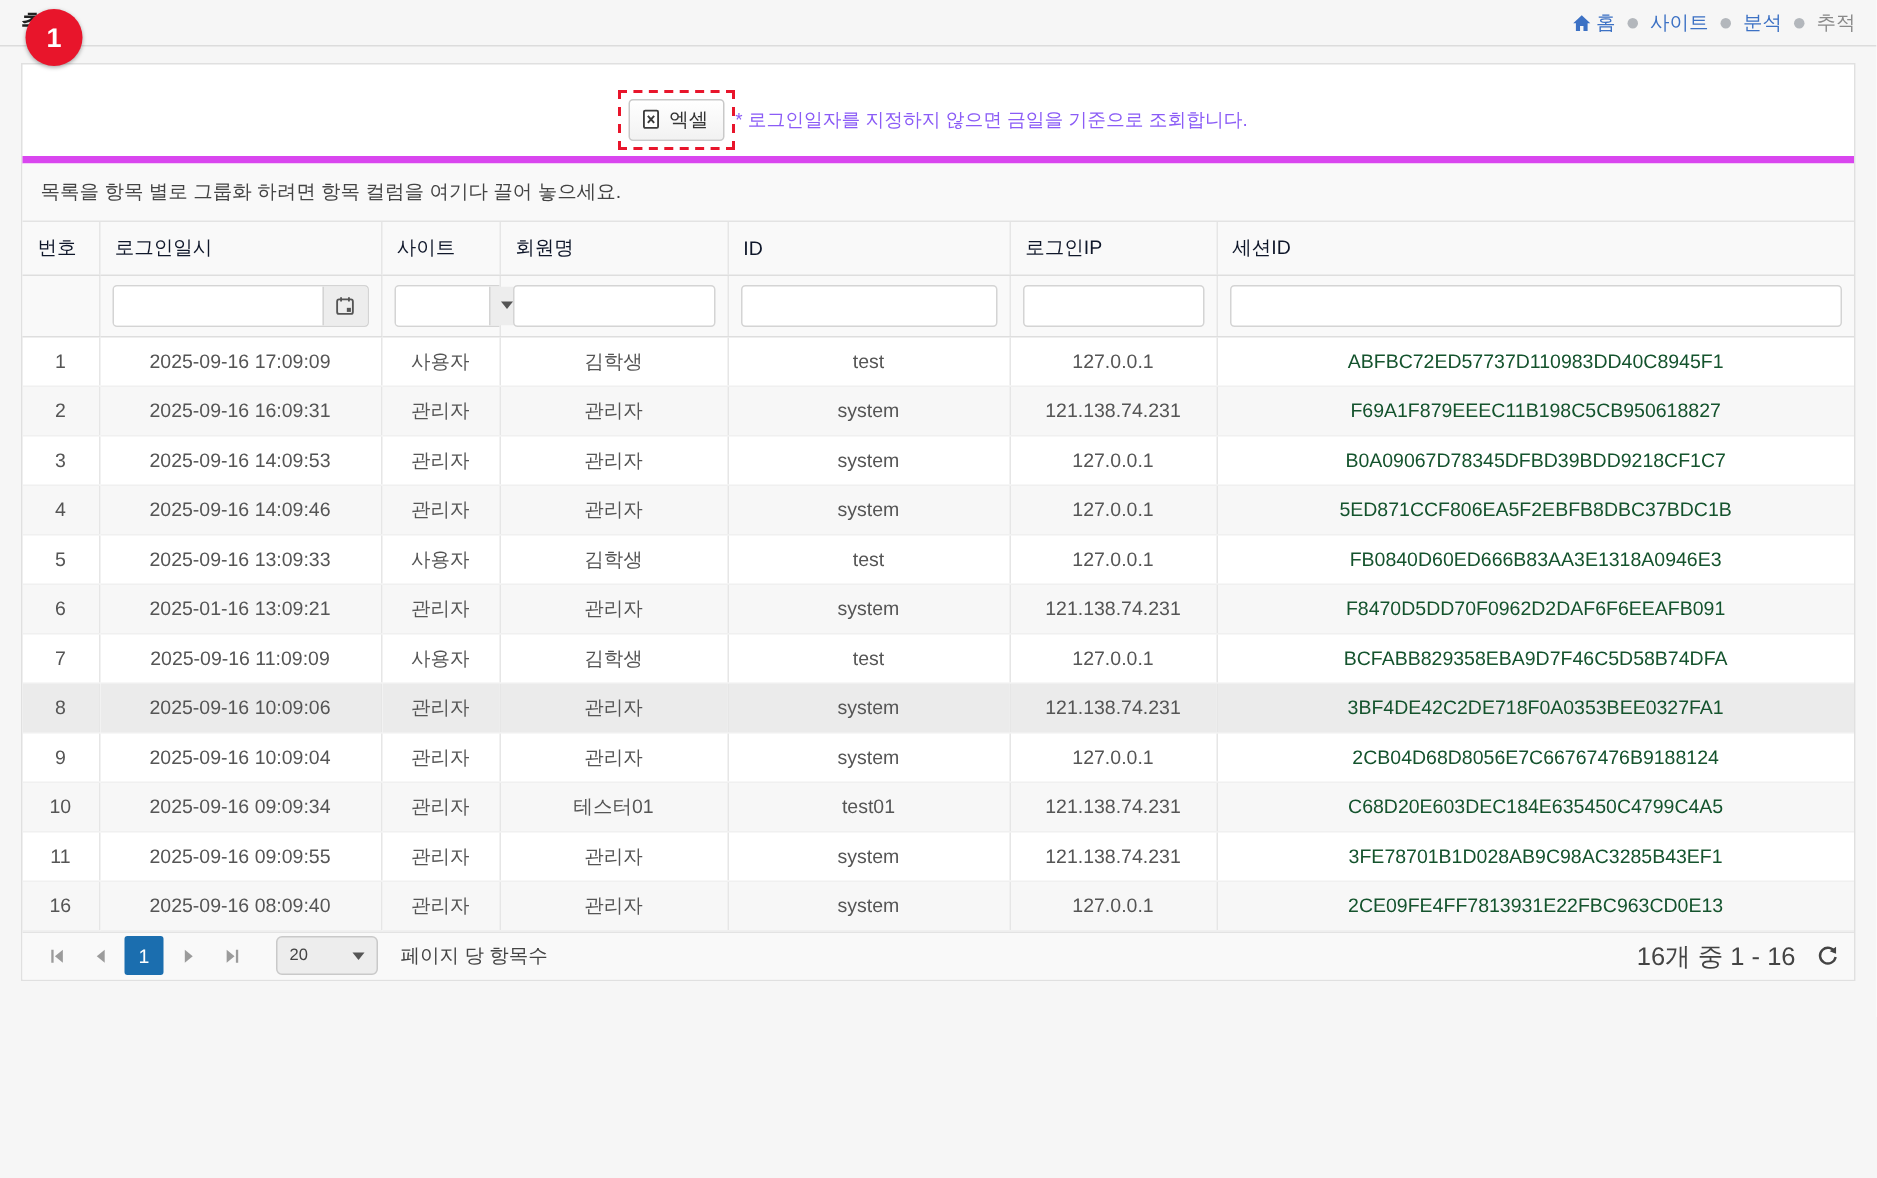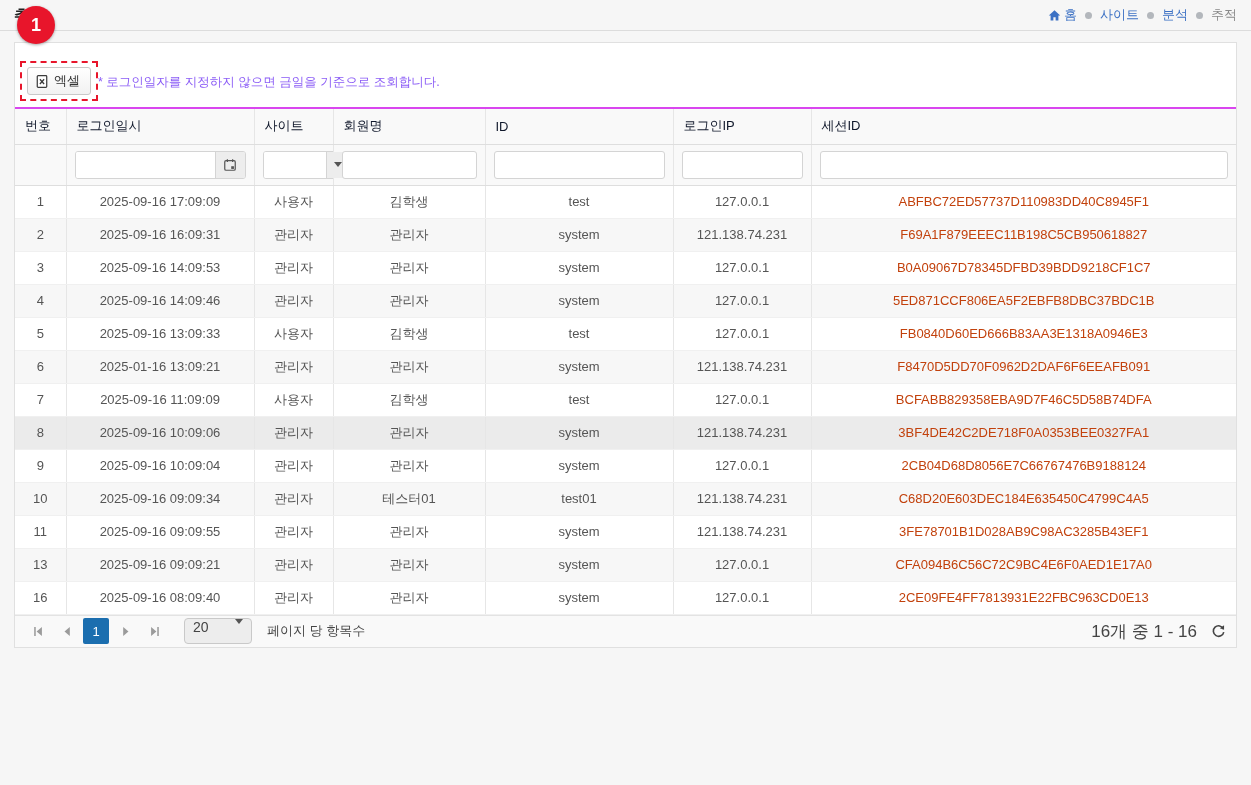--- a/index.html
+++ b/index.html
@@ -21,22 +21,22 @@
   
   .badge-1 {
     position:absolute; left:17px; top:6px; width:38px; height:38px; border-radius:50%;
     background:#e8152b; color:#fff; font-size:18px; font-weight:bold; z-index:20;
     display:flex; align-items:center; justify-content:center;
     box-shadow:0 1px 3px rgba(0,0,0,.35);
   }
   
   .panel { margin:11px 14px 0; background:#fff; border:1px solid #e0e0e0; position:relative; }
   .toolbar {
-    height:66px; border-bottom:2px solid #d946ef; padding:0 12px 0 5px;
-    display:flex; align-items:center; justify-content:flex-start;
+    height:66px; border-bottom:5px solid #d946ef; padding:0 12px 0 5px;
+    display:flex; align-items:center; justify-content:center;
   }
   .excel-annotation { border:2px dashed #e8152b; padding:4px 5px; display:inline-block; margin-top:12px; }
   .btn-excel {
     display:flex; align-items:center; gap:5px; padding:4px 10px 4px 7px; cursor:pointer;
     background:linear-gradient(#ffffff,#f2f2f2); border:1px solid #c9c9c9; border-radius:3px;
     font-size:13px; color:#333; font-family:inherit;
   }
   .toolbar-note { font-size:12.5px; color:#8b5cf6; padding-top:14px; }
   .group-hint {
     height:39px; line-height:38px; padding:0 12px; background:#f9f9f9;
@@ -49,21 +49,21 @@
     padding:0 10px; height:35px; border-bottom:1px solid #dedede;
   }
   .grid thead th + th, .grid td + td { border-left:1px solid #e6e6e6; }
   .grid tr.filter-row td { background:#f9f9f9; padding:6px 8px; border-bottom:1px solid #dedede; height:40px; }
   .grid tbody td {
     height:33px; padding:0 8px; text-align:center; color:#555;
     border-bottom:1px solid #f0f0f0; overflow:hidden; white-space:nowrap; text-overflow:ellipsis;
   }
   .grid tbody tr:nth-child(even) td { background:#f7f7f7; }
   .grid tbody tr.hl td { background:#ebebeb; }
-  .grid a.session-link { color:#c2410c; text-decoration:none; }
+  .grid a.session-link { color:#14532d; text-decoration:none; }
   
   .fgroup { display:flex; height:28px; border:1px solid #d4d4d4; border-radius:3px; background:#fff; overflow:hidden; }
   .fgroup input { border:0; outline:none; flex:1; min-width:0; padding:0 6px; font-size:13px; background:#fff; }
   .fgroup .side-btn {
     width:30px; background:#ededed; border:0; border-left:1px solid #d4d4d4; cursor:pointer;
     display:flex; align-items:center; justify-content:center;
   }
   .finput {
     width:100%; height:28px; border:1px solid #d4d4d4; border-radius:3px; outline:none;
     padding:0 6px; font-size:13px; background:#fff;
@@ -75,21 +75,21 @@
     height:32px; background:#f9f9f9; border-top:1px solid #e3e3e3;
     display:flex; align-items:center; padding:0 10px; gap:5px;
   }
   .pg-btn { width:24px; height:24px; display:flex; align-items:center; justify-content:center; cursor:pointer; background:transparent; border:0; }
   .pg-current {
     width:26px; height:26px; background:#1b6eaf; color:#fff; border-radius:2px; border:0;
     display:flex; align-items:center; justify-content:center; font-size:13px; cursor:pointer;
   }
   .pg-size {
     width:68px; height:26px; margin-left:12px; background:#ededed; border:1px solid #c9c9c9; border-radius:4px;
-    display:flex; justify-content:space-between; padding:0 8px; font-size:14px; color:#444; cursor:pointer;
+    display:flex; align-items:center; justify-content:space-between; padding:0 8px; font-size:11px; color:#444; cursor:pointer;
   }
   .pg-label { margin-left:10px; font-size:13px; color:#444; }
   .pg-right { margin-left:auto; display:flex; align-items:center; gap:14px; font-size:17px; color:#444; }
   .refresh-btn { background:transparent; border:0; cursor:pointer; display:flex; align-items:center; }
 </style>
 </head>
 <body>
 
 <div class="badge-1">1</div>
 
@@ -123,20 +123,21 @@
             <rect x="2.6" y="1.4" width="10.8" height="13.2" rx="1" fill="#fff" stroke="#3c3c3c" stroke-width="1.4"></rect>
             <path d="M5.6 5.4 L10.4 10.8 M10.4 5.4 L5.6 10.8" stroke="#3c3c3c" stroke-width="1.5"></path>
           </svg>
         </span>
         <span>엑셀</span>
       </button>
     </div>
     <div class="toolbar-note">* 로그인일자를 지정하지 않으면 금일을 기준으로 조회합니다.</div>
   </div>
 
+  <div class="group-hint">목록을 항목 별로 그룹화 하려면 항목 컬럼을 여기다 끌어 놓으세요.</div>
 
   <table class="grid">
     <colgroup>
       <col style="width:51px">
         <col style="width:188px">
         <col style="width:79px">
       <col style="width:152px">
         <col style="width:188px">
         <col style="width:138px">
         <col>
@@ -274,29 +275,20 @@
         <tr>
       <td>11</td>
       <td>2025-09-16 09:09:55</td>
       <td>관리자</td>
       <td>관리자</td>
       <td>system</td>
       <td>121.138.74.231</td>
       <td><a href="#" class="session-link">3FE78701B1D028AB9C98AC3285B43EF1</a></td>
     </tr>
         <tr>
-      <td>13</td>
-      <td>2025-09-16 09:09:21</td>
-      <td>관리자</td>
-      <td>관리자</td>
-      <td>system</td>
-      <td>127.0.0.1</td>
-      <td><a href="#" class="session-link">CFA094B6C56C72C9BC4E6F0AED1E17A0</a></td>
-    </tr>
-        <tr>
       <td>16</td>
       <td>2025-09-16 08:09:40</td>
       <td>관리자</td>
       <td>관리자</td>
       <td>system</td>
       <td>127.0.0.1</td>
       <td><a href="#" class="session-link">2CE09FE4FF7813931E22FBC963CD0E13</a></td>
     </tr>
       </tbody>
   </table>

